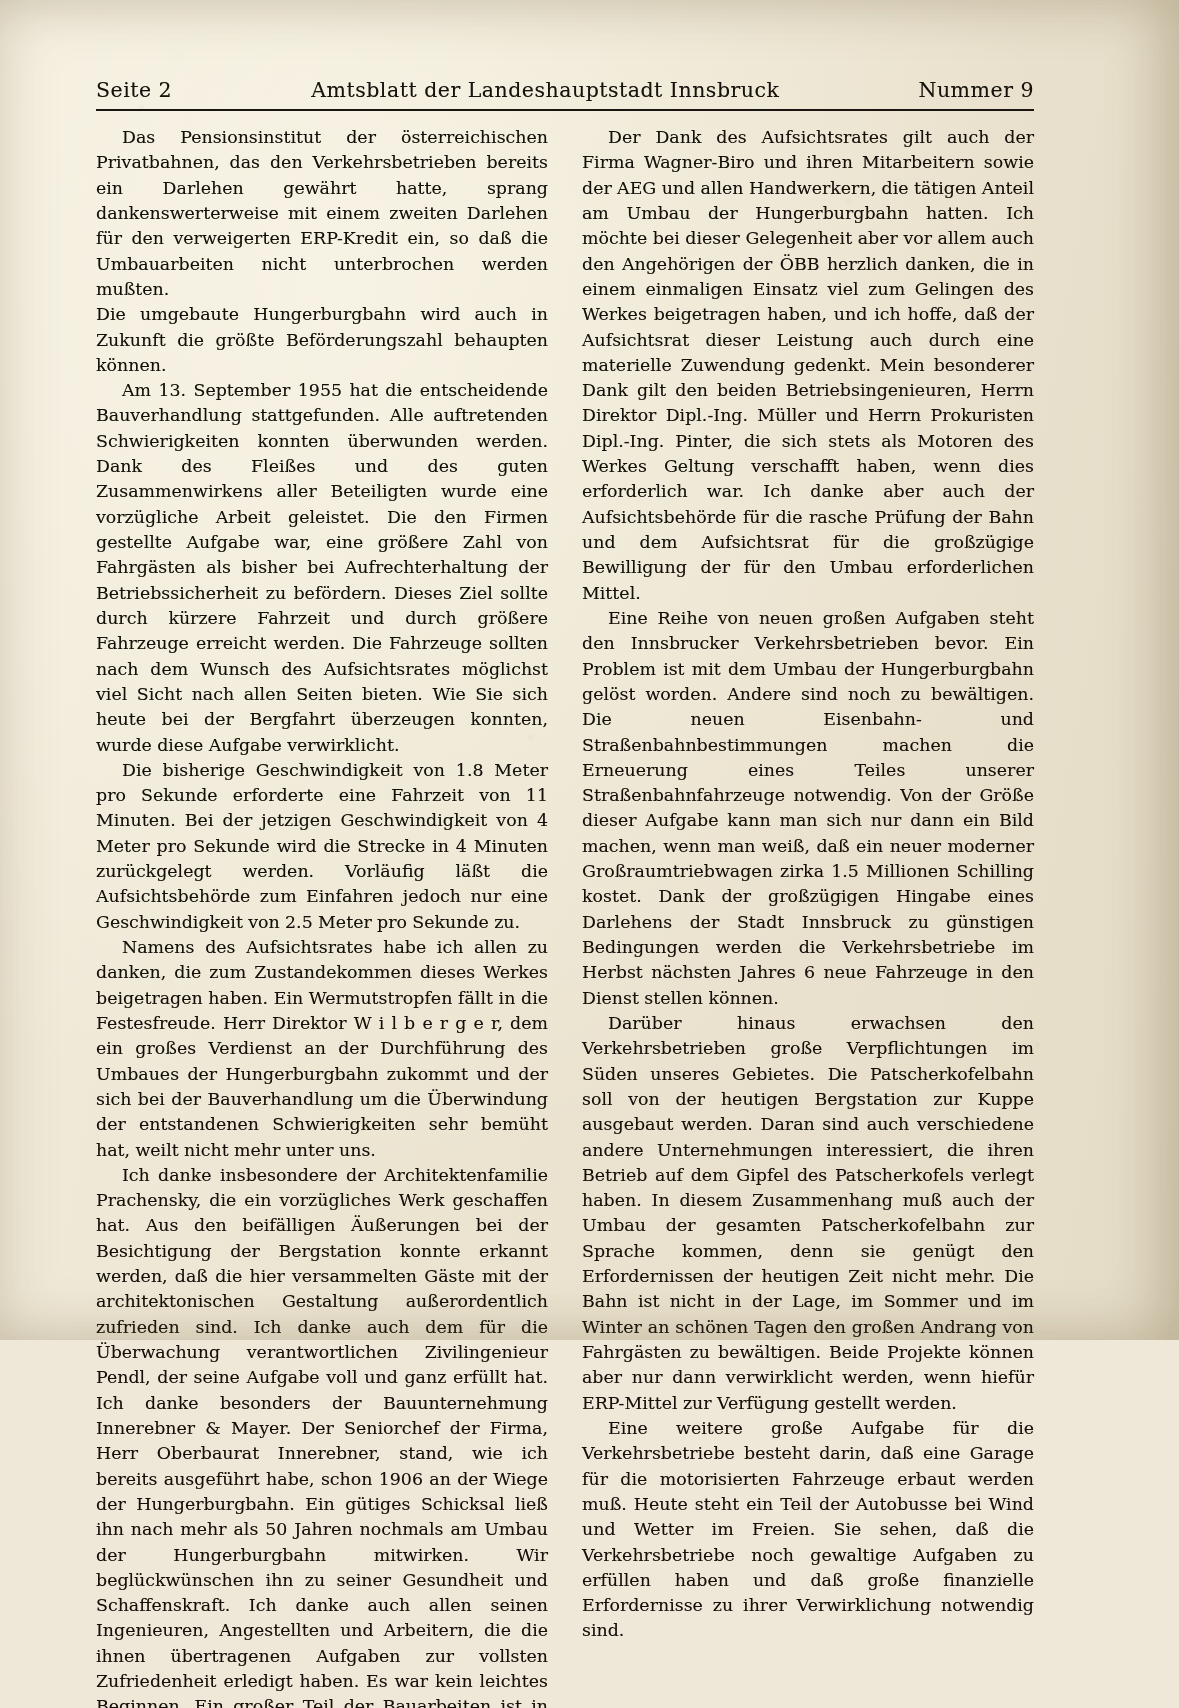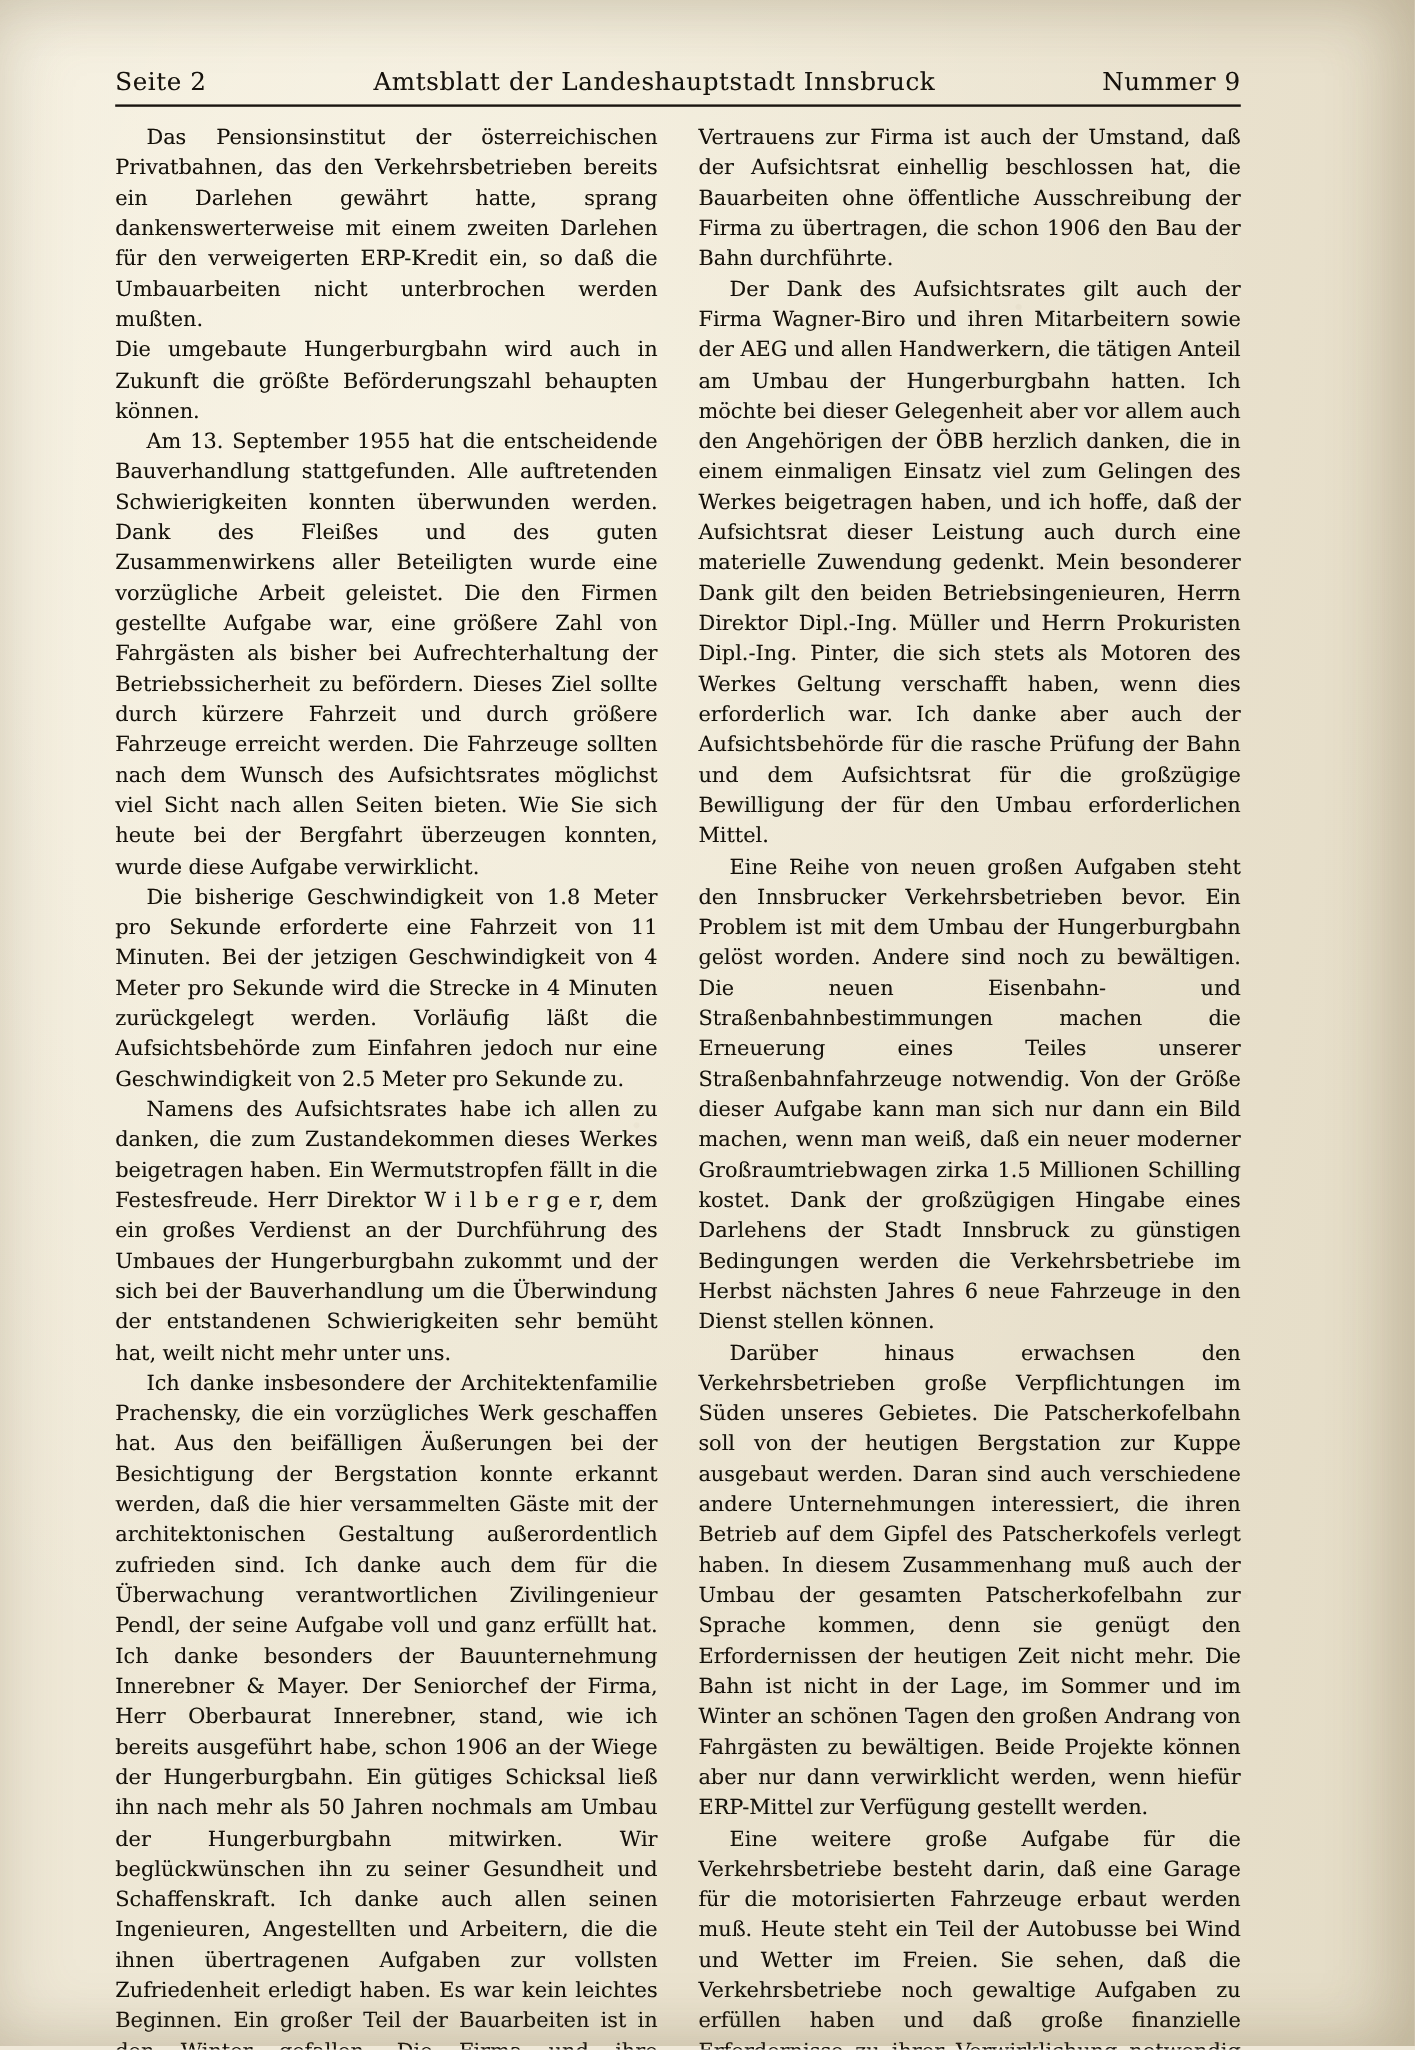--- a/index.html
+++ b/index.html
@@ -9,21 +9,21 @@
   body {
     width: 1179px;
     height: 1708px;
     background: #efe8d8;
     font-family: "DejaVu Serif", serif;
     overflow: hidden;
   }
   .page {
     position: relative;
     width: 1179px;
-    height: 1705px;
+    height: 1340px;
     background:
       radial-gradient(ellipse at 30% 20%, rgba(255,252,240,0.55), rgba(0,0,0,0) 60%),
       linear-gradient(100deg, #f2ecdc 0%, #ece5d2 40%, #e9e1cd 70%, #e4dcc6 100%);
     box-sizing: border-box;
   }
   .grain {
     position: absolute;
     inset: 0;
     pointer-events: none;
     background-image:
@@ -59,20 +59,21 @@
     padding-bottom: 7px;
   }
   .running-head .rh-left,
   .running-head .rh-right {
     white-space: nowrap;
   }
   .running-head .rh-center {
     flex: 1;
     text-align: center;
     white-space: nowrap;
+    margin-top: 22px;
   }
   .rule {
     height: 0;
     border-top: 2.2px solid #1a1510;
     margin-bottom: 14px;
   }
 
   
   .columns {
     display: flex;
@@ -118,21 +119,20 @@
       <div class="col">
         <p class="para indent">Das Pensionsinstitut der österreichischen Privatbahnen, das den Verkehrsbetrieben bereits ein Darlehen gewährt hatte, sprang dankenswerterweise mit einem zweiten Darlehen für den verweigerten ERP-Kredit ein, so daß die Umbauarbeiten nicht unterbrochen werden mußten.</p>
         <p class="para">Die umgebaute Hungerburgbahn wird auch in Zukunft die größte Beförderungszahl behaupten können.</p>
         <p class="para indent">Am 13. September 1955 hat die entscheidende Bauverhandlung stattgefunden. Alle auftretenden Schwierigkeiten konnten überwunden werden. Dank des Fleißes und des guten Zusammenwirkens aller Beteiligten wurde eine vorzügliche Arbeit geleistet. Die den Firmen gestellte Aufgabe war, eine größere Zahl von Fahrgästen als bisher bei Aufrechterhaltung der Betriebssicherheit zu befördern. Dieses Ziel sollte durch kürzere Fahrzeit und durch größere Fahrzeuge erreicht werden. Die Fahrzeuge sollten nach dem Wunsch des Aufsichtsrates möglichst viel Sicht nach allen Seiten bieten. Wie Sie sich heute bei der Bergfahrt überzeugen konnten, wurde diese Aufgabe verwirklicht.</p>
         <p class="para indent">Die bisherige Geschwindigkeit von 1.8 Meter pro Sekunde erforderte eine Fahrzeit von 11 Minuten. Bei der jetzigen Geschwindigkeit von 4 Meter pro Sekunde wird die Strecke in 4 Minuten zurückgelegt werden. Vorläufig läßt die Aufsichtsbehörde zum Einfahren jedoch nur eine Geschwindigkeit von 2.5 Meter pro Sekunde zu.</p>
         <p class="para indent">Namens des Aufsichtsrates habe ich allen zu danken, die zum Zustandekommen dieses Werkes beigetragen haben. Ein Wermutstropfen fällt in die Festesfreude. Herr Direktor W i l b e r g e r, dem ein großes Verdienst an der Durchführung des Umbaues der Hungerburgbahn zukommt und der sich bei der Bauverhandlung um die Überwindung der entstandenen Schwierigkeiten sehr bemüht hat, weilt nicht mehr unter uns.</p>
         <p class="para indent">Ich danke insbesondere der Architektenfamilie Prachensky, die ein vorzügliches Werk geschaffen hat. Aus den beifälligen Äußerungen bei der Besichtigung der Bergstation konnte erkannt werden, daß die hier versammelten Gäste mit der architektonischen Gestaltung außerordentlich zufrieden sind. Ich danke auch dem für die Überwachung verantwortlichen Zivilingenieur Pendl, der seine Aufgabe voll und ganz erfüllt hat. Ich danke besonders der Bauunternehmung Innerebner &amp; Mayer. Der Seniorchef der Firma, Herr Oberbaurat Innerebner, stand, wie ich bereits ausgeführt habe, schon 1906 an der Wiege der Hungerburgbahn. Ein gütiges Schicksal ließ ihn nach mehr als 50 Jahren nochmals am Umbau der Hungerburgbahn mitwirken. Wir beglückwünschen ihn zu seiner Gesundheit und Schaffenskraft. Ich danke auch allen seinen Ingenieuren, Angestellten und Arbeitern, die die ihnen übertragenen Aufgaben zur vollsten Zufriedenheit erledigt haben. Es war kein leichtes Beginnen. Ein großer Teil der Bauarbeiten ist in den Winter gefallen. Die Firma und ihre Mitarbeiter sind aber aller Schwierigkeiten Herr geworden. Ein Beweis des</p>
       </div>
 
       <div class="col">
-        <p class="para">Vertrauens zur Firma ist auch der Umstand, daß der Aufsichtsrat einhellig beschlossen hat, die Bauarbeiten ohne öffentliche Ausschreibung der Firma zu übertragen, die schon 1906 den Bau der Bahn durchführte.</p>
         <p class="para indent">Der Dank des Aufsichtsrates gilt auch der Firma Wagner-Biro und ihren Mitarbeitern sowie der AEG und allen Handwerkern, die tätigen Anteil am Umbau der Hungerburgbahn hatten. Ich möchte bei dieser Gelegenheit aber vor allem auch den Angehörigen der ÖBB herzlich danken, die in einem einmaligen Einsatz viel zum Gelingen des Werkes beigetragen haben, und ich hoffe, daß der Aufsichtsrat dieser Leistung auch durch eine materielle Zuwendung gedenkt. Mein besonderer Dank gilt den beiden Betriebsingenieuren, Herrn Direktor Dipl.-Ing. Müller und Herrn Prokuristen Dipl.-Ing. Pinter, die sich stets als Motoren des Werkes Geltung verschafft haben, wenn dies erforderlich war. Ich danke aber auch der Aufsichtsbehörde für die rasche Prüfung der Bahn und dem Aufsichtsrat für die großzügige Bewilligung der für den Umbau erforderlichen Mittel.</p>
         <p class="para indent">Eine Reihe von neuen großen Aufgaben steht den Innsbrucker Verkehrsbetrieben bevor. Ein Problem ist mit dem Umbau der Hungerburgbahn gelöst worden. Andere sind noch zu bewältigen. Die neuen Eisenbahn- und Straßenbahnbestimmungen machen die Erneuerung eines Teiles unserer Straßenbahnfahrzeuge notwendig. Von der Größe dieser Aufgabe kann man sich nur dann ein Bild machen, wenn man weiß, daß ein neuer moderner Großraumtriebwagen zirka 1.5 Millionen Schilling kostet. Dank der großzügigen Hingabe eines Darlehens der Stadt Innsbruck zu günstigen Bedingungen werden die Verkehrsbetriebe im Herbst nächsten Jahres 6 neue Fahrzeuge in den Dienst stellen können.</p>
         <p class="para indent">Darüber hinaus erwachsen den Verkehrsbetrieben große Verpflichtungen im Süden unseres Gebietes. Die Patscherkofelbahn soll von der heutigen Bergstation zur Kuppe ausgebaut werden. Daran sind auch verschiedene andere Unternehmungen interessiert, die ihren Betrieb auf dem Gipfel des Patscherkofels verlegt haben. In diesem Zusammenhang muß auch der Umbau der gesamten Patscherkofelbahn zur Sprache kommen, denn sie genügt den Erfordernissen der heutigen Zeit nicht mehr. Die Bahn ist nicht in der Lage, im Sommer und im Winter an schönen Tagen den großen Andrang von Fahrgästen zu bewältigen. Beide Projekte können aber nur dann verwirklicht werden, wenn hiefür ERP-Mittel zur Verfügung gestellt werden.</p>
         <p class="para indent">Eine weitere große Aufgabe für die Verkehrsbetriebe besteht darin, daß eine Garage für die motorisierten Fahrzeuge erbaut werden muß. Heute steht ein Teil der Autobusse bei Wind und Wetter im Freien. Sie sehen, daß die Verkehrsbetriebe noch gewaltige Aufgaben zu erfüllen haben und daß große finanzielle Erfordernisse zu ihrer Verwirklichung notwendig sind.</p>
 
       </div>
 
     </div>
   </div>
 

